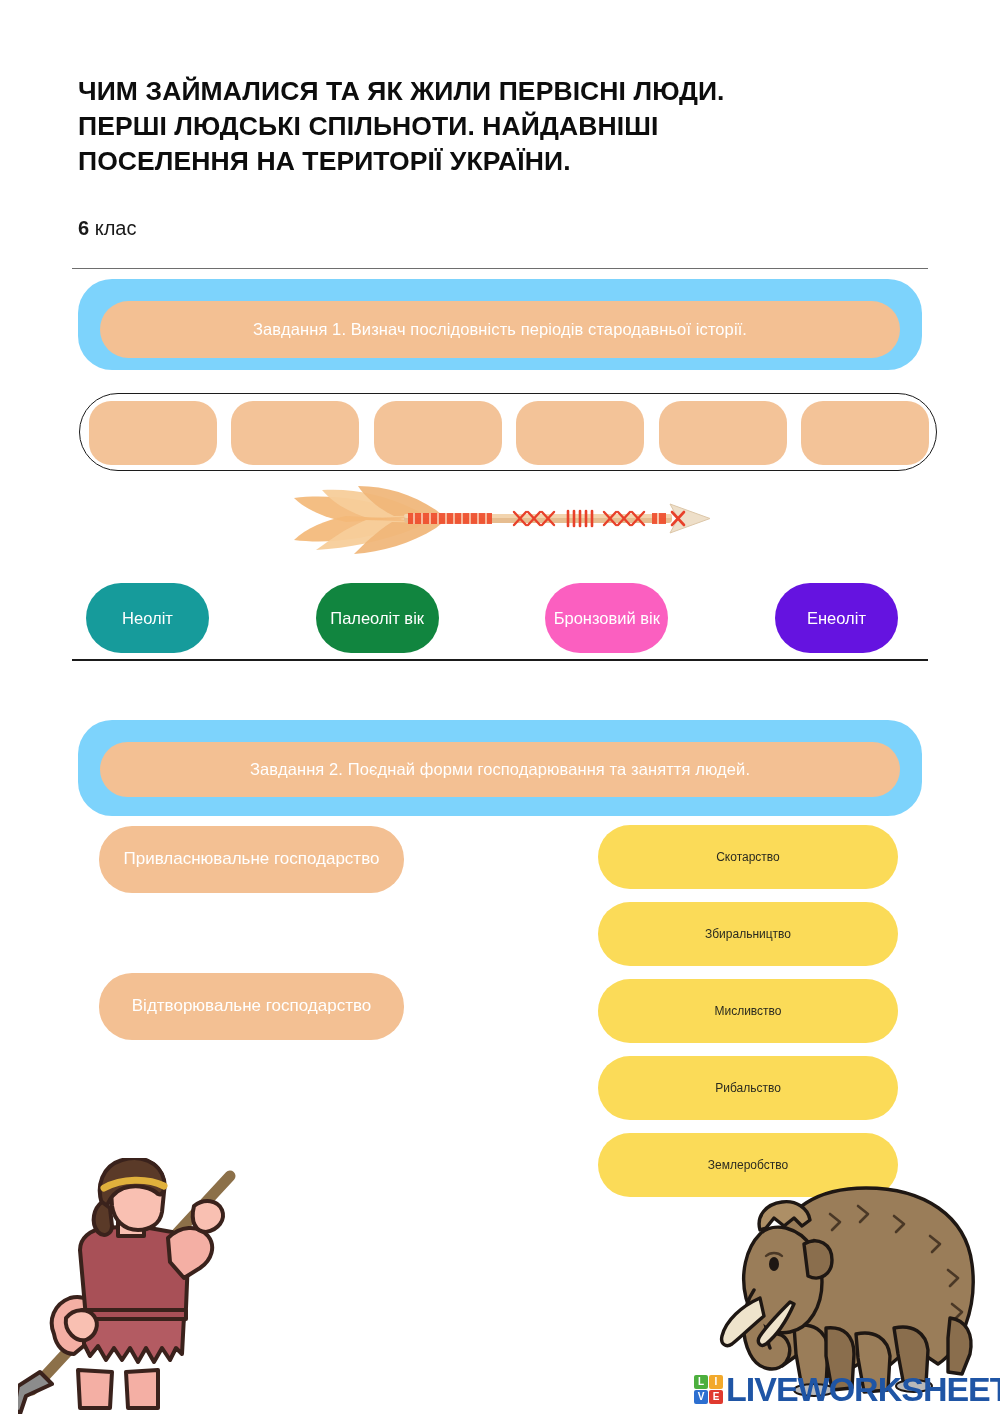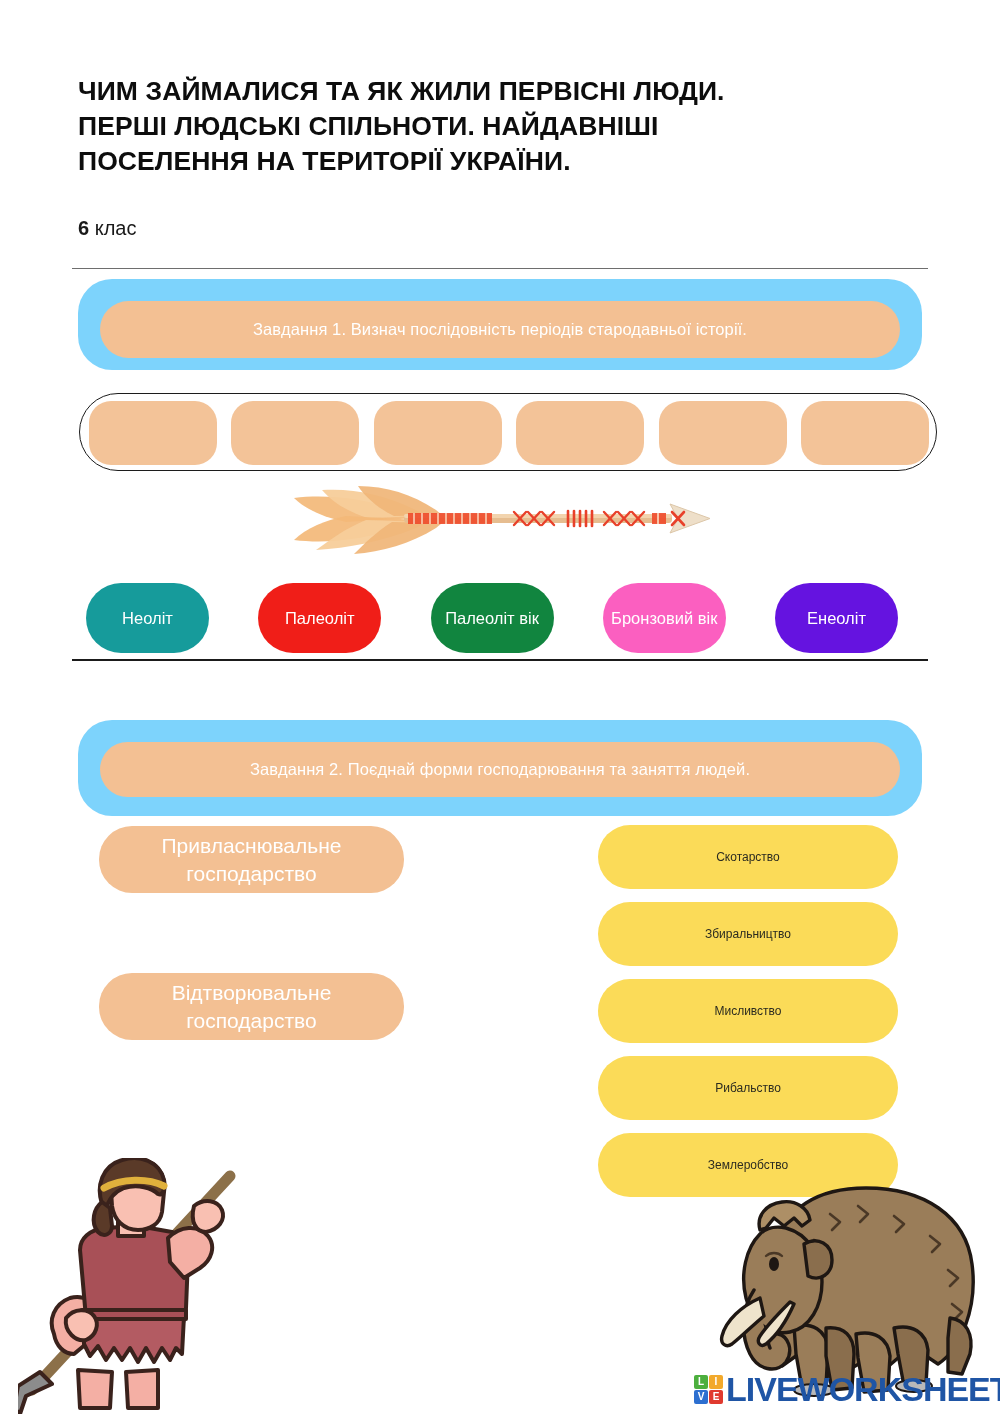--- a/index.html
+++ b/index.html
@@ -87,21 +87,21 @@
     display: flex; align-items: center; justify-content: center;
     text-align: center; color: #ffffff; font-size: 16.5px;
     line-height: 1.25; padding: 16px 6px; border: none;
     font-family: inherit;
   }
 
   
   .left-col { position: absolute; left: 99px; top: 826px; width: 305px; }
   .lbox {
     width: 305px; height: 67px; background: #F3C093;
-    border-radius: 33px; color: #ffffff; font-size: 21px;
+    border-radius: 33px; color: #ffffff; font-size: 17px;
     display: flex; align-items: center; justify-content: center;
     text-align: center; line-height: 1.32; padding: 0 18px;
   }
   .lbox.second { margin-top: 80px; }
 
   .right-col { position: absolute; left: 598px; top: 825px; width: 300px; }
   .ybox {
     width: 300px; height: 64px; background: #FBDB58;
     border-radius: 32px; color: #2b2b20; font-size: 12px;
     display: flex; align-items: center; justify-content: center;
@@ -233,21 +233,20 @@
       <path d="M384 22 L424 36.5 L384 51 L392 36.5 Z" fill="#EEDFC9" stroke="#DCC6A8" stroke-width="1"></path>
       <g stroke="#E8412A" stroke-width="2.6" stroke-linecap="round">
         <line x1="386" y1="30" x2="398" y2="43"></line>
           <line x1="398" y1="30" x2="386" y2="43"></line>
       </g>
     </svg>
   </div>
 
   <div class="periods">
     <button class="period-btn" style="background:#169B9B">Неоліт</button>
-    <button class="period-btn" style="background:#F01E18">Палеоліт</button>
     <button class="period-btn" style="background:#11853F">Палеоліт вік</button>
     <button class="period-btn" style="background:#FB5FC0">Бронзовий вік</button>
     <button class="period-btn" style="background:#6513E0">Енеоліт</button>
   </div>
 
   <div class="rule r2"></div>
 
   <div class="banner-outer" id="banner2-outer">
     <div class="banner-inner" id="banner2-inner">
       <span class="banner-text">Завдання 2. Поєднай форми господарювання та заняття людей.</span>

